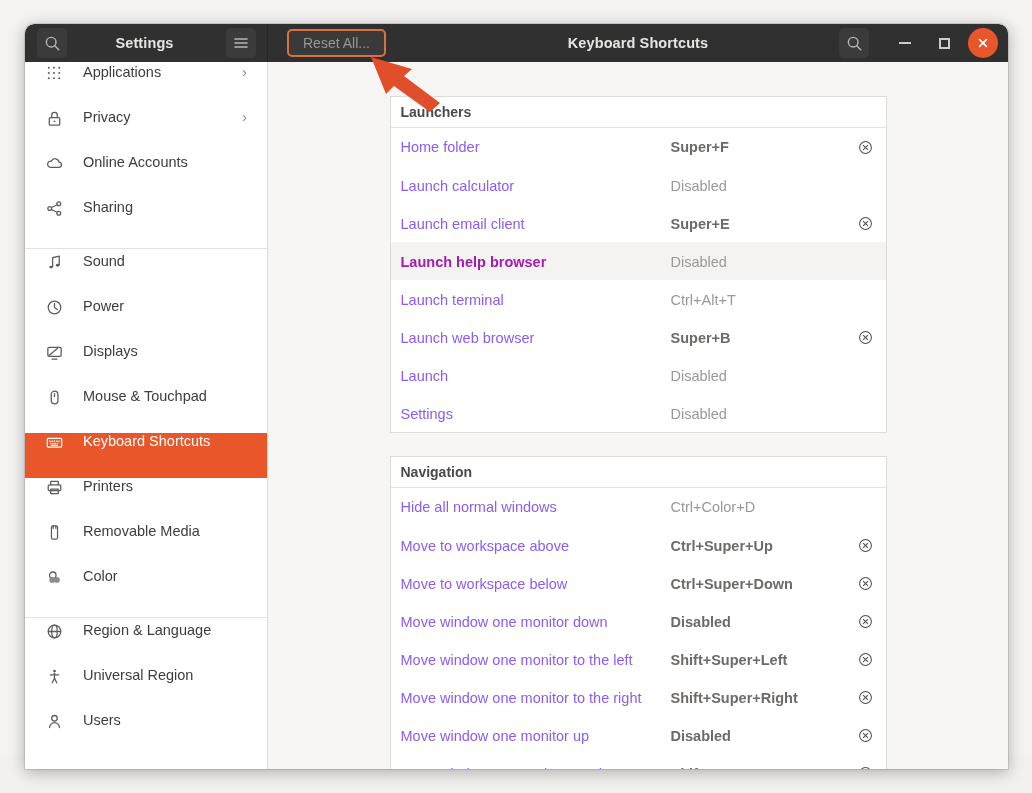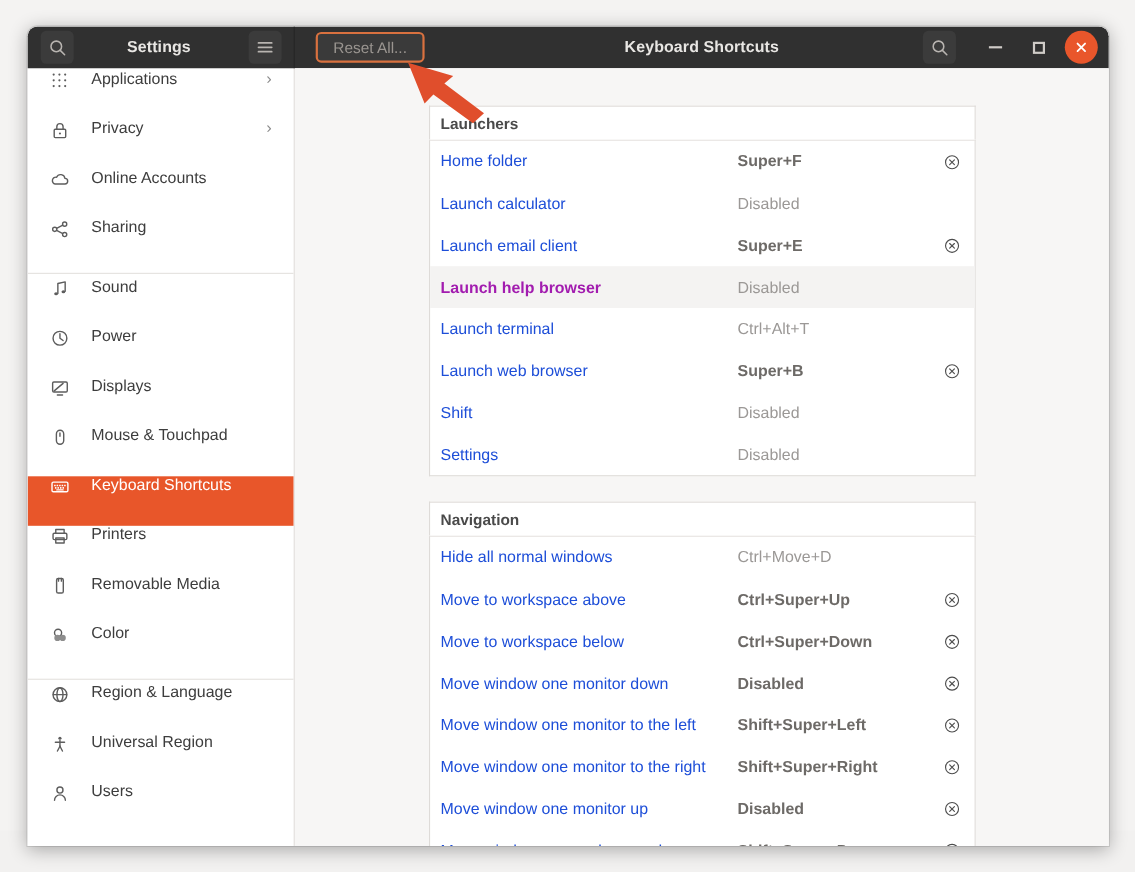--- a/index.html
+++ b/index.html
@@ -204,21 +204,21 @@
     display: flex;
     align-items: center;
     padding: 0 0 0 10px;
     cursor: pointer;
   }
   .row + .row { border-top: 1px solid transparent; }
   .row.hover { background: #f4f3f2; }
   .row .r-name {
     flex: 1 1 auto;
     font-size: 14.5px;
-    color: #1d4ed8;
+    color: #8b5cf6;
     white-space: nowrap;
   }
   .row.hover .r-name { color: #a21caf; font-weight: bold; }
   .row .r-accel {
     width: 175px;
     flex: 0 0 175px;
     font-size: 14.5px;
     color: #9b9896;
   }
   .row .r-accel.set { color: #6d6a67; font-weight: bold; }
@@ -536,21 +536,21 @@
                   <span class="r-accel set">Super+B</span>
                   <span class="r-clear">
                     <svg width="15" height="15" viewBox="0 0 16 16" fill="none" stroke="currentColor" stroke-width="1.1">
                       <circle cx="8" cy="8" r="6.3"></circle>
                       <line x1="5.7" y1="5.7" x2="10.3" y2="10.3" stroke-linecap="round"></line>
                       <line x1="10.3" y1="5.7" x2="5.7" y2="10.3" stroke-linecap="round"></line>
                     </svg>
                   </span>
                 </div>
                 <div class="row">
-                  <span class="r-name">Shift</span>
+                  <span class="r-name">Launch</span>
                   <span class="r-accel">Disabled</span>
                   <span class="r-clear empty">
                     <svg width="15" height="15" viewBox="0 0 16 16" fill="none" stroke="currentColor" stroke-width="1.1">
                       <circle cx="8" cy="8" r="6.3"></circle>
                       <line x1="5.7" y1="5.7" x2="10.3" y2="10.3" stroke-linecap="round"></line>
                       <line x1="10.3" y1="5.7" x2="5.7" y2="10.3" stroke-linecap="round"></line>
                     </svg>
                   </span>
                 </div>
                 <div class="row">
@@ -565,21 +565,21 @@
                   </span>
                 </div>
               </div>
             </div>
             <div class="sec-gap"></div>
             <div class="section">
               <div class="sec-head">Navigation</div>
               <div class="sec-rows">
                 <div class="row">
                   <span class="r-name">Hide all normal windows</span>
-                  <span class="r-accel">Ctrl+Move+D</span>
+                  <span class="r-accel">Ctrl+Color+D</span>
                   <span class="r-clear empty">
                     <svg width="15" height="15" viewBox="0 0 16 16" fill="none" stroke="currentColor" stroke-width="1.1">
                       <circle cx="8" cy="8" r="6.3"></circle>
                       <line x1="5.7" y1="5.7" x2="10.3" y2="10.3" stroke-linecap="round"></line>
                       <line x1="10.3" y1="5.7" x2="5.7" y2="10.3" stroke-linecap="round"></line>
                     </svg>
                   </span>
                 </div>
                 <div class="row">
                   <span class="r-name">Move to workspace above</span>

